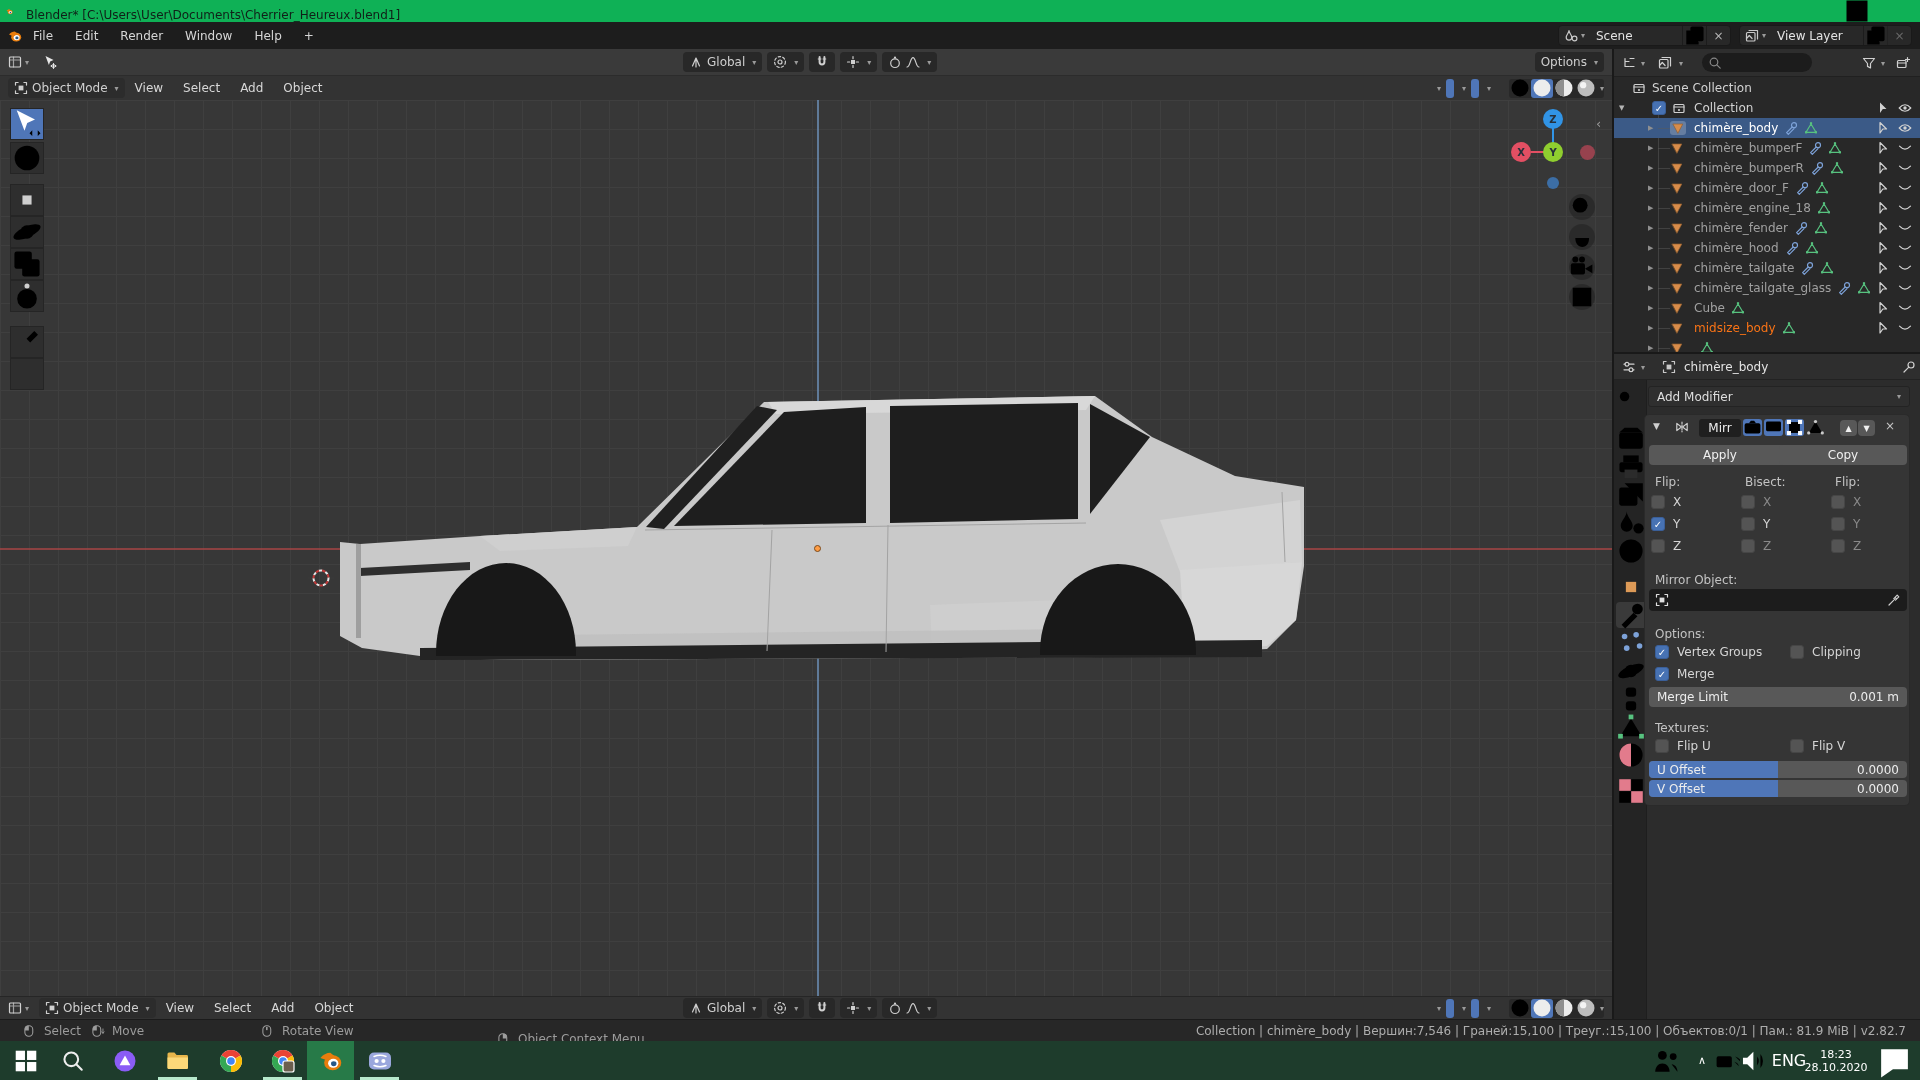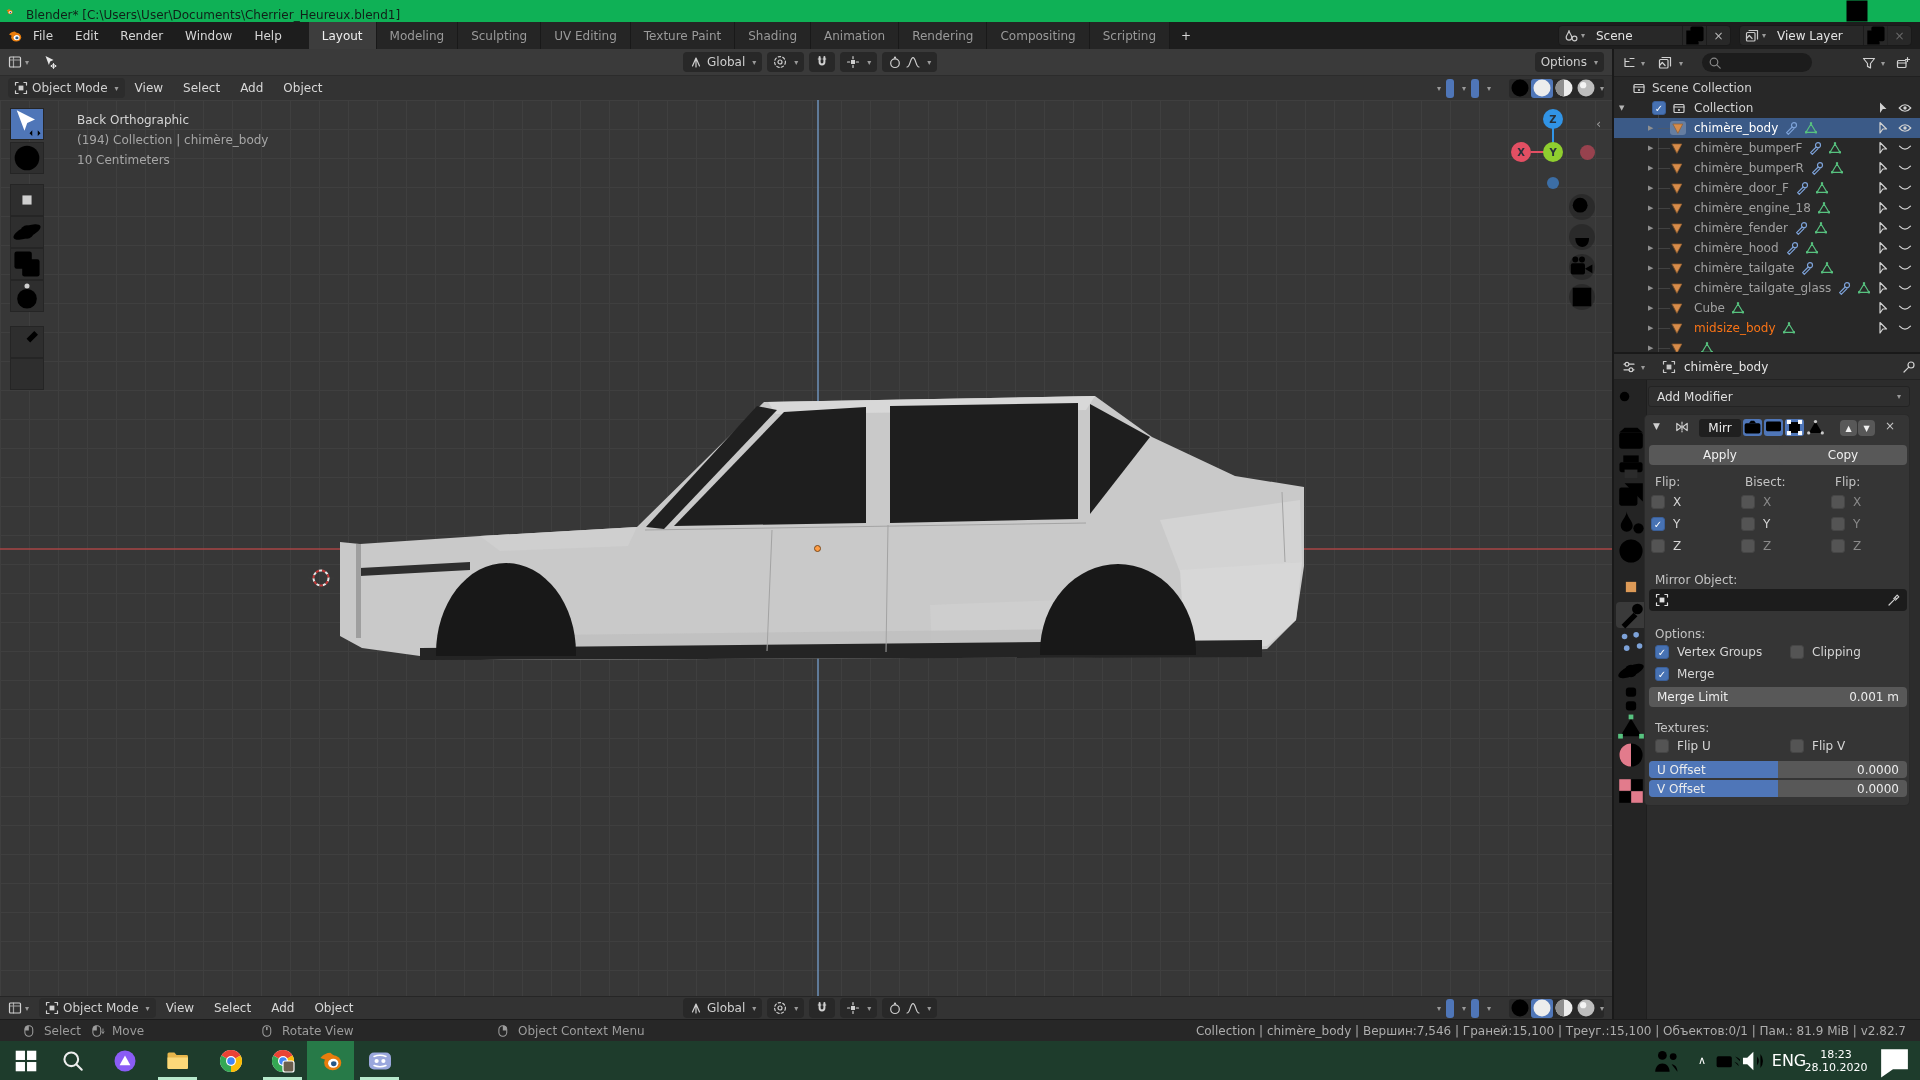--- a/index.html
+++ b/index.html
@@ -165,32 +165,20 @@
         <path d="M1 5.4C2.4 3.6 4.8 2.4 6.8 2.4l2.6 2L5.6 7.6z" fill="#e87d0d" stroke="none"></path>
       </svg>
     </span>
   <nav id="menus" class="flex">
       <span class="menu-item">File</span>
       <span class="menu-item">Edit</span>
       <span class="menu-item">Render</span>
       <span class="menu-item">Window</span>
       <span class="menu-item">Help</span>
     </nav>
-  <div id="ws-tabs">
-      <span class="ws-tab active">Layout</span>
-      <span class="ws-tab">Modeling</span>
-      <span class="ws-tab">Sculpting</span>
-      <span class="ws-tab">UV Editing</span>
-      <span class="ws-tab">Texture Paint</span>
-      <span class="ws-tab">Shading</span>
-      <span class="ws-tab">Animation</span>
-      <span class="ws-tab">Rendering</span>
-      <span class="ws-tab">Compositing</span>
-      <span class="ws-tab">Scripting</span>
-    </div>
   <span class="menu-item">+</span>
   <div style="position:absolute;right:8px;display:flex;gap:8px">
     <div class="id-sel">
       <span class="id-seg">
           <span class="icon">
             <svg viewBox="0 0 14 14">
               <path d="M5 1.5C5 4 2.2 6 2.2 8.3a2.8 2.8 0 005.6 0C7.8 6 5 4 5 1.5z"></path>
               <circle cx="10.5" cy="9.5" r="2.4"></circle>
             </svg>
           </span>
@@ -399,25 +387,20 @@
   </svg>
 
   <div class="abs" style="left:814px;top:445px;width:7px;height:7px;border-radius:50%;background:#ff9d45;border:1px solid #7a4a1d"></div>
 
   <svg class="abs" width="30" height="30" style="left:306px;top:463px">
     <path d="M15 2v8M15 20v8M2 15h8M20 15h8" stroke="#3a3a3a" stroke-width="1.4"></path>
     <circle cx="15" cy="15" r="7.5" fill="none" stroke="#e8e8e8" stroke-width="2" stroke-dasharray="3.3 3.3"></circle>
     <circle cx="15" cy="15" r="7.5" fill="none" stroke="#c23a3a" stroke-width="2" stroke-dasharray="3.3 3.3" stroke-dashoffset="3.3"></circle>
   </svg>
 
-  <div id="vp-text" class="abs">
-    <div class="l1">Back Orthographic</div>
-    <div class="l2">(194) Collection | chimère_body</div>
-    <div class="l3">10 Centimeters</div>
-  </div>
 
   <div id="toolbar" class="abs">
       <div class="tool-btn active" style="position: absolute; top: 0px;">
         <svg viewBox="0 0 14 14">
           <path d="M2.5 1l3.4 9 1.2-3.4L10.5 5z" fill="currentColor" stroke="none"></path>
           <path d="M10.5 8.5v5M8 11h5M9.3 9.7l-1.2 1.3 1.2 1.3M11.7 9.7l1.2 1.3-1.2 1.3" stroke-width="1"></path>
         </svg>
       </div>
       <div class="tool-btn" style="position: absolute; top: 34px;">
         <svg viewBox="0 0 14 14">
@@ -1419,21 +1402,21 @@
       </div>
       <div class="hint" style="left: 262px;">
         <span class="icon" style="color: rgb(156, 156, 156);">
           <svg viewBox="0 0 16 14">
             <rect x="1" y="1" width="9" height="12" rx="4.2"></rect>
             <rect x="4.6" y="2.4" width="1.8" height="3.6" fill="currentColor" stroke="none"></rect>
           </svg>
         </span>
         <span>Rotate View</span>
       </div>
-      <div class="hint" style="left: 498px;">
+      <div class="hint" style="left: 498px; margin-top: 8px;">
         <span class="icon" style="color: rgb(156, 156, 156);">
           <svg viewBox="0 0 16 14">
             <rect x="1" y="1" width="9" height="12" rx="4.2"></rect>
             <path d="M5.5 1H7a3 3 0 013 3v2.4H5.5z" fill="currentColor" stroke="none"></path>
           </svg>
         </span>
         <span>Object Context Menu</span>
       </div>
     </div>
   <div id="status-info">Collection | chimère_body | Вершин:7,546 | Граней:15,100 | Треуг.:15,100 | Объектов:0/1 | Пам.: 81.9 MiB | v2.82.7</div>

